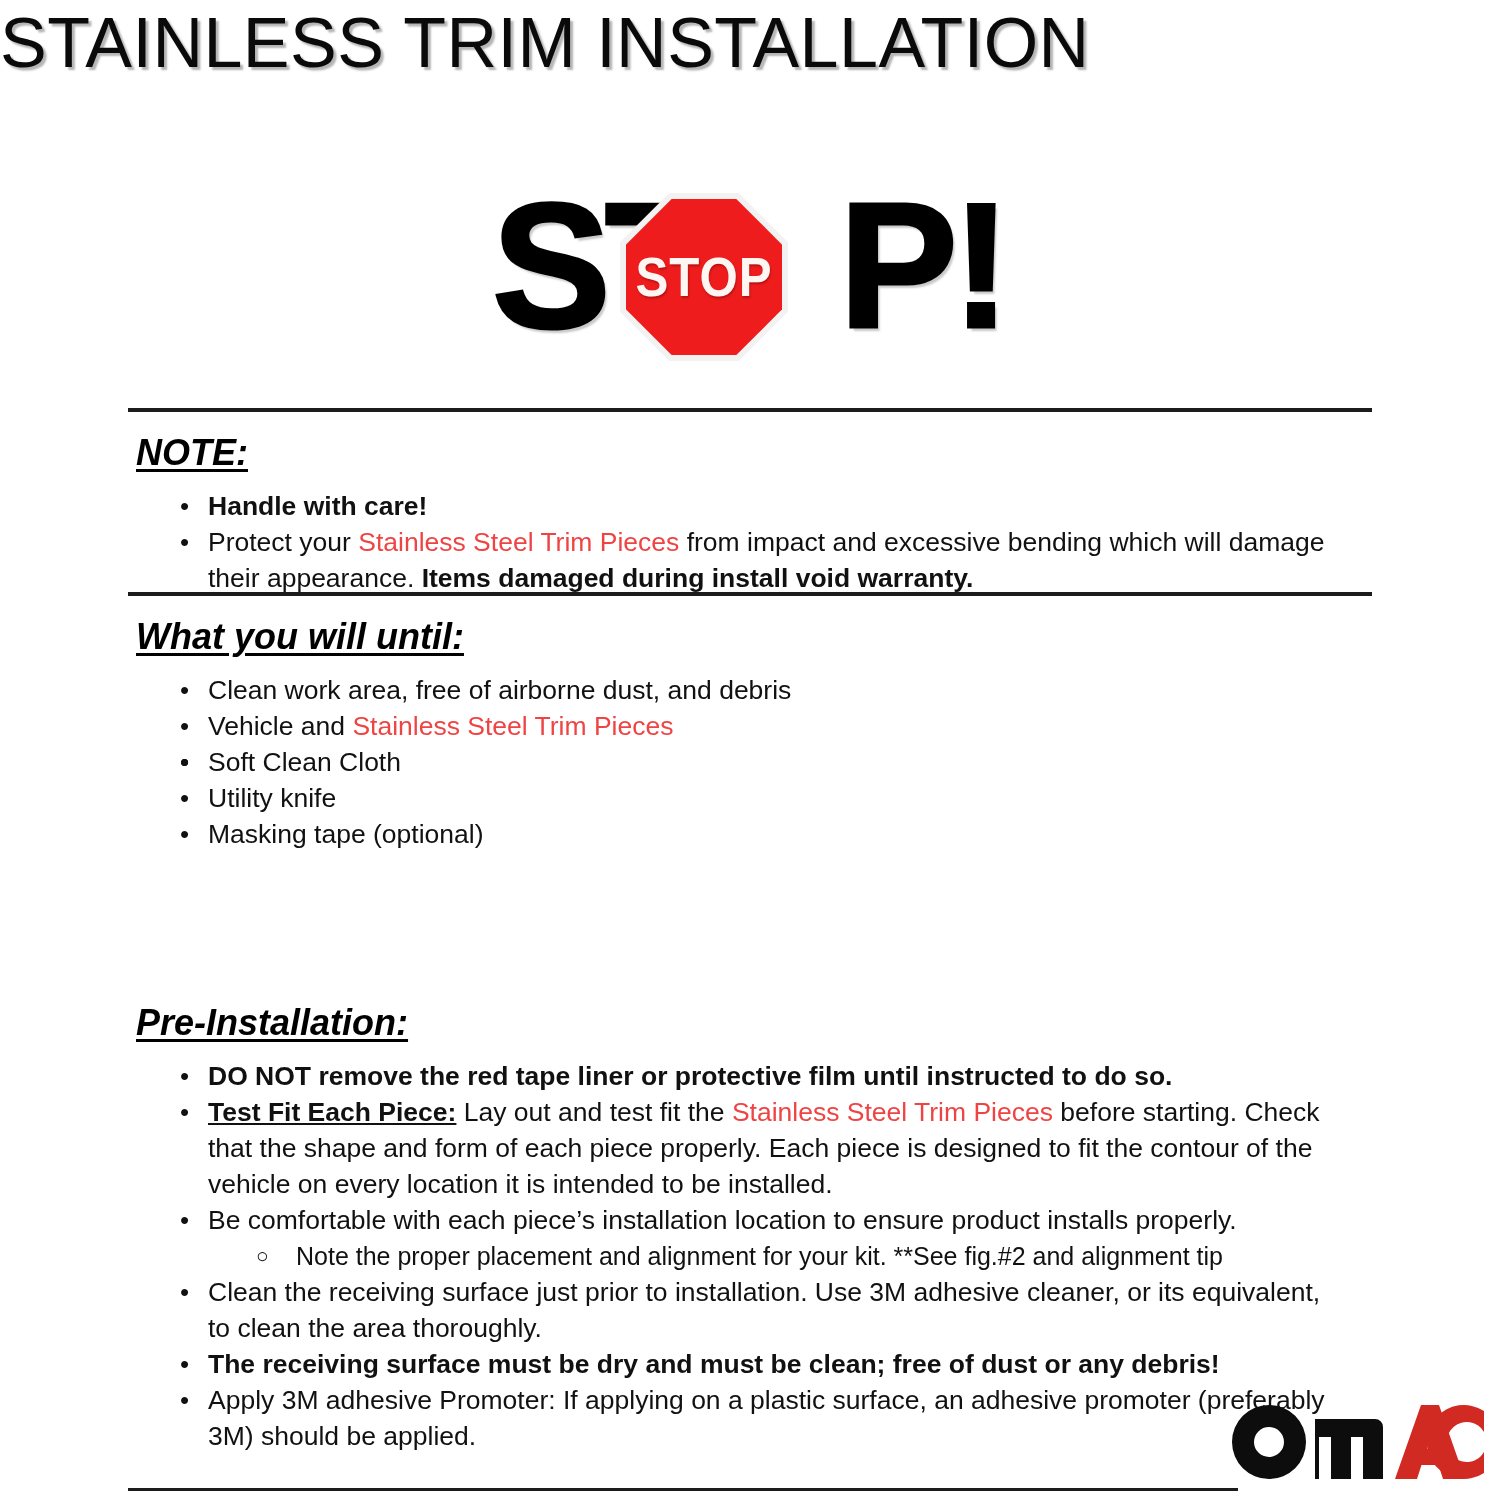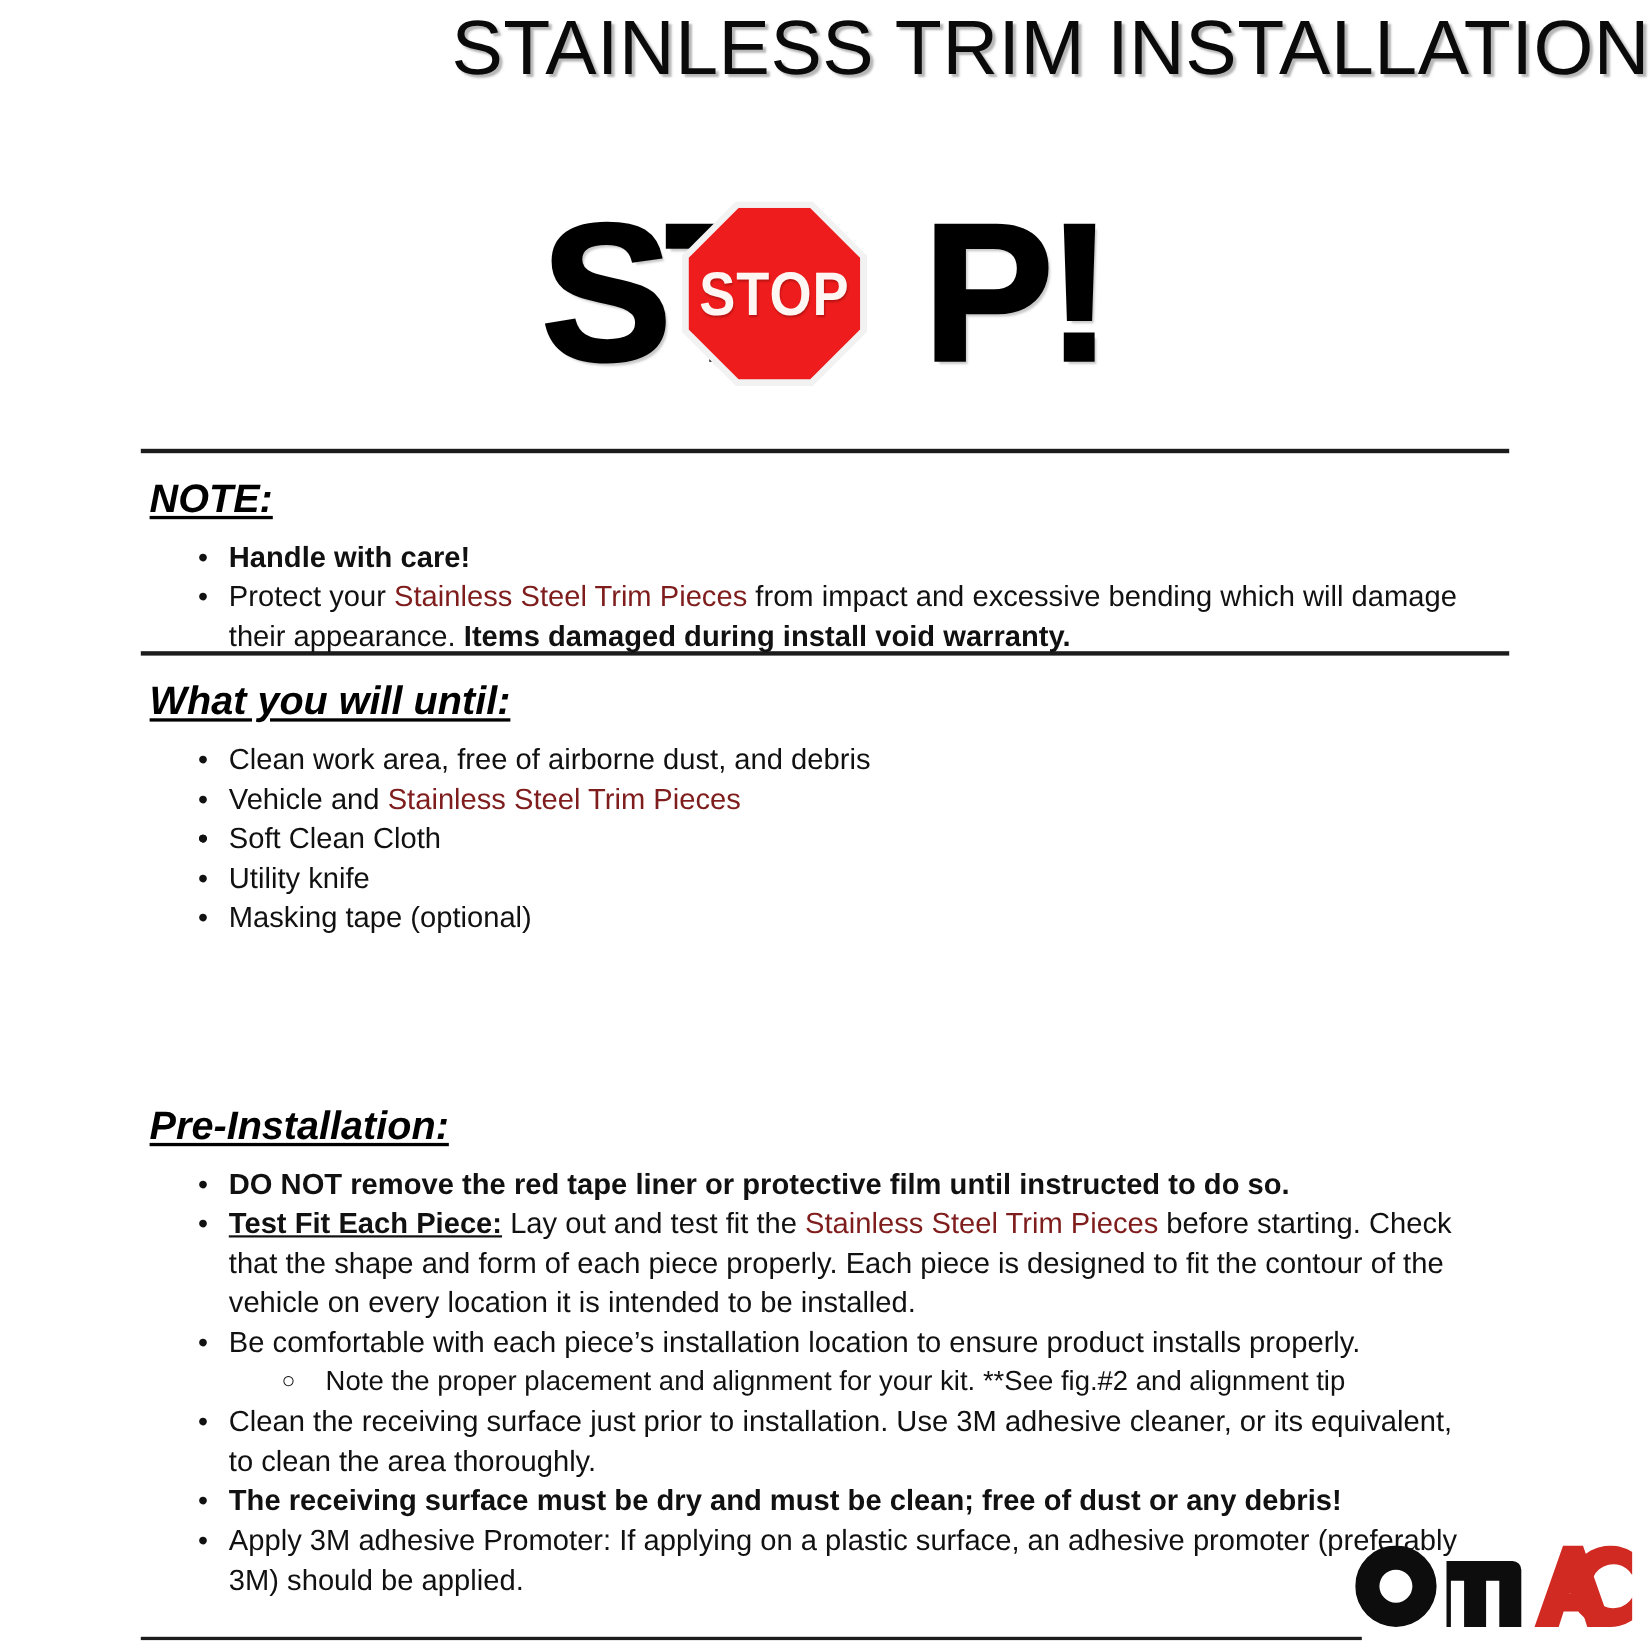--- a/index.html
+++ b/index.html
@@ -15,21 +15,21 @@
     color: #000000;
     overflow: hidden;
   }
 
   
   .doc-title {
     position: absolute;
     top: 8px;
     left: 0;
     width: 1500px;
-    text-align: right;
+    text-align: left;
     font-size: 70px;
     font-weight: 400;
     letter-spacing: 0.5px;
     line-height: 1.0;
     color: #0a0a0a;
     text-shadow: 3px 3px 2px rgba(120,120,120,0.55);
     white-space: nowrap;
   }
 
   
@@ -52,21 +52,21 @@
     color: #000000;
     -webkit-text-stroke: 3px #000;
     text-shadow: 3px 4px 2px rgba(150,150,150,0.5);
   }
   .stop-word.lead { left: 0px; }
   .stop-word.tail { left: 347px; }
 
   .stop-sign {
     position: absolute;
     left: 128px;
-    top: 5px;
+    top: 15px;
     width: 168px;
     height: 168px;
   }
   .oct-outer, .oct-inner {
     position: absolute;
     left: 0; top: 0;
     width: 100%; height: 100%;
     -webkit-clip-path: polygon(29.3% 0%, 70.7% 0%, 100% 29.3%, 100% 70.7%, 70.7% 100%, 29.3% 100%, 0% 70.7%, 0% 29.3%);
     clip-path: polygon(29.3% 0%, 70.7% 0%, 100% 29.3%, 100% 70.7%, 70.7% 100%, 29.3% 100%, 0% 70.7%, 0% 29.3%);
   }
@@ -153,21 +153,21 @@
     left: 0px;
     font-size: 21px;
   }
 
   .list-note { top: 488px; left: 176px; width: 1200px; }
   .list-need { top: 672px; left: 176px; width: 1200px; }
   .list-need li { line-height: 36px; margin-bottom: 0px; }
   .list-pre  { top: 1058px; left: 176px; width: 1160px; }
   .list-pre li { margin-bottom: 0px; }
 
-  .red   { color: #7f1d1d; }
+  .red   { color: #ef4444; }
   .bold  { font-weight: 700; }
   .bold-u { font-weight: 700; text-decoration: underline; text-underline-offset: 2px; text-align: center; }
 
   
   .omac-logo {
     position: absolute;
     left: 1232px;
     top: 1405px;
     width: 252px;
     height: 74px;

